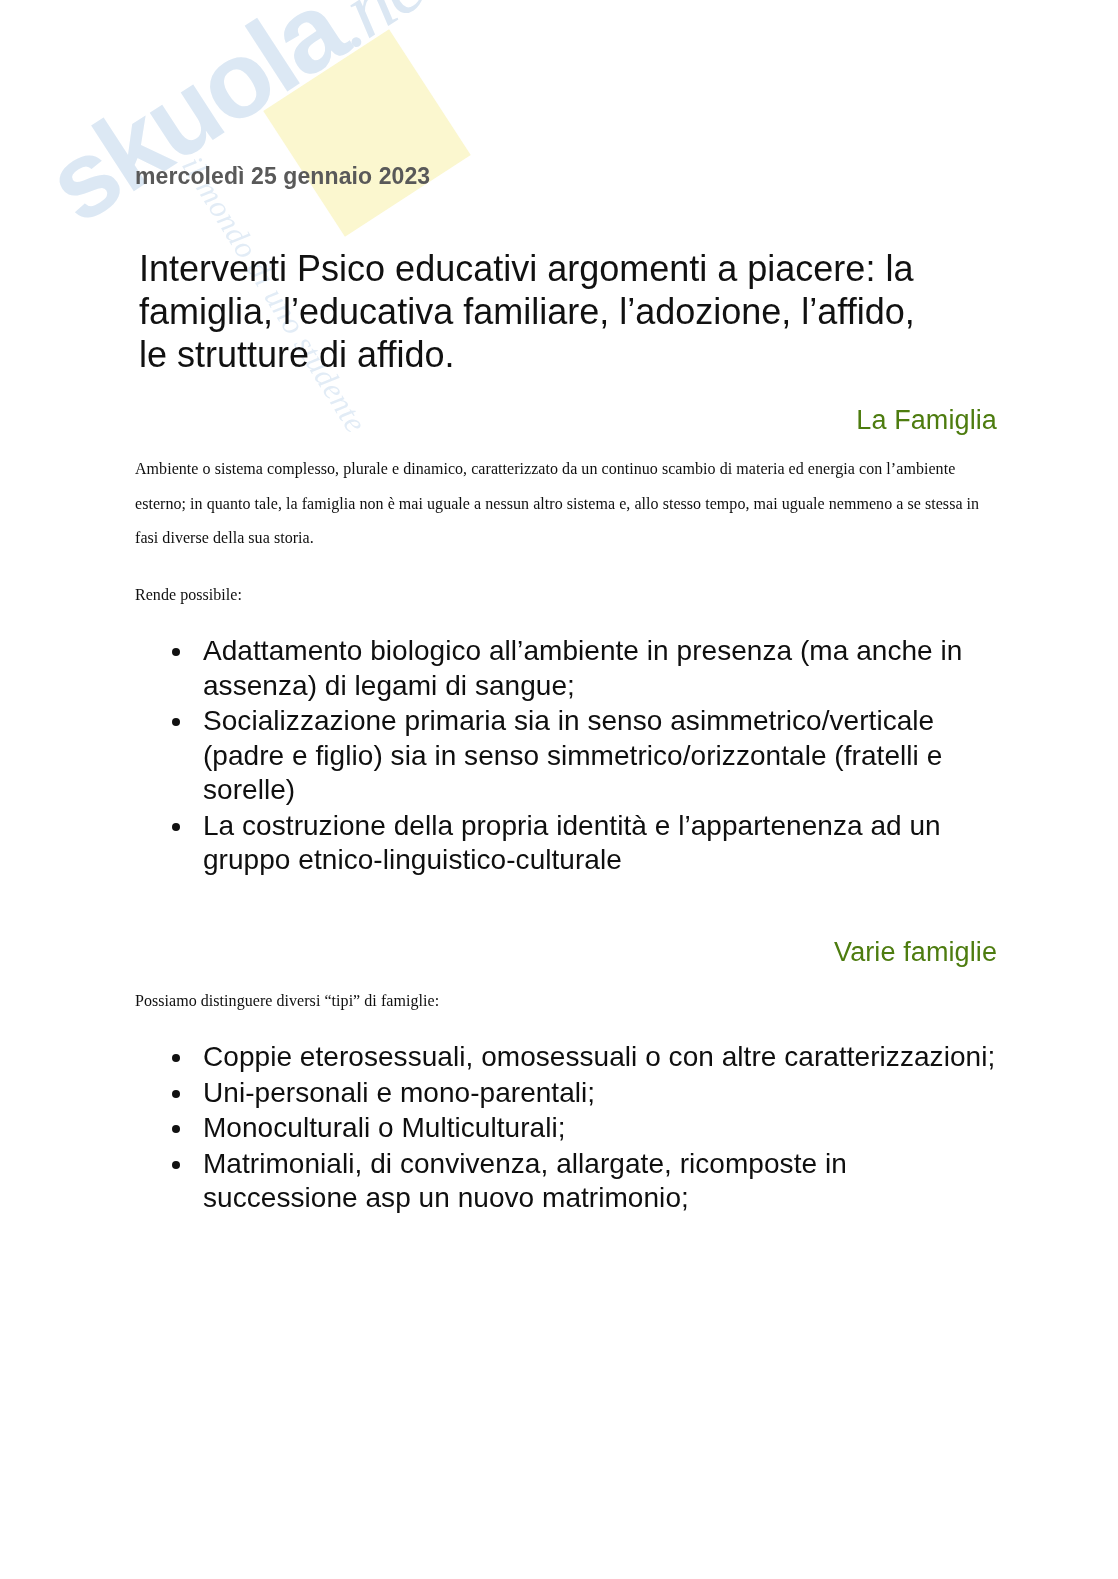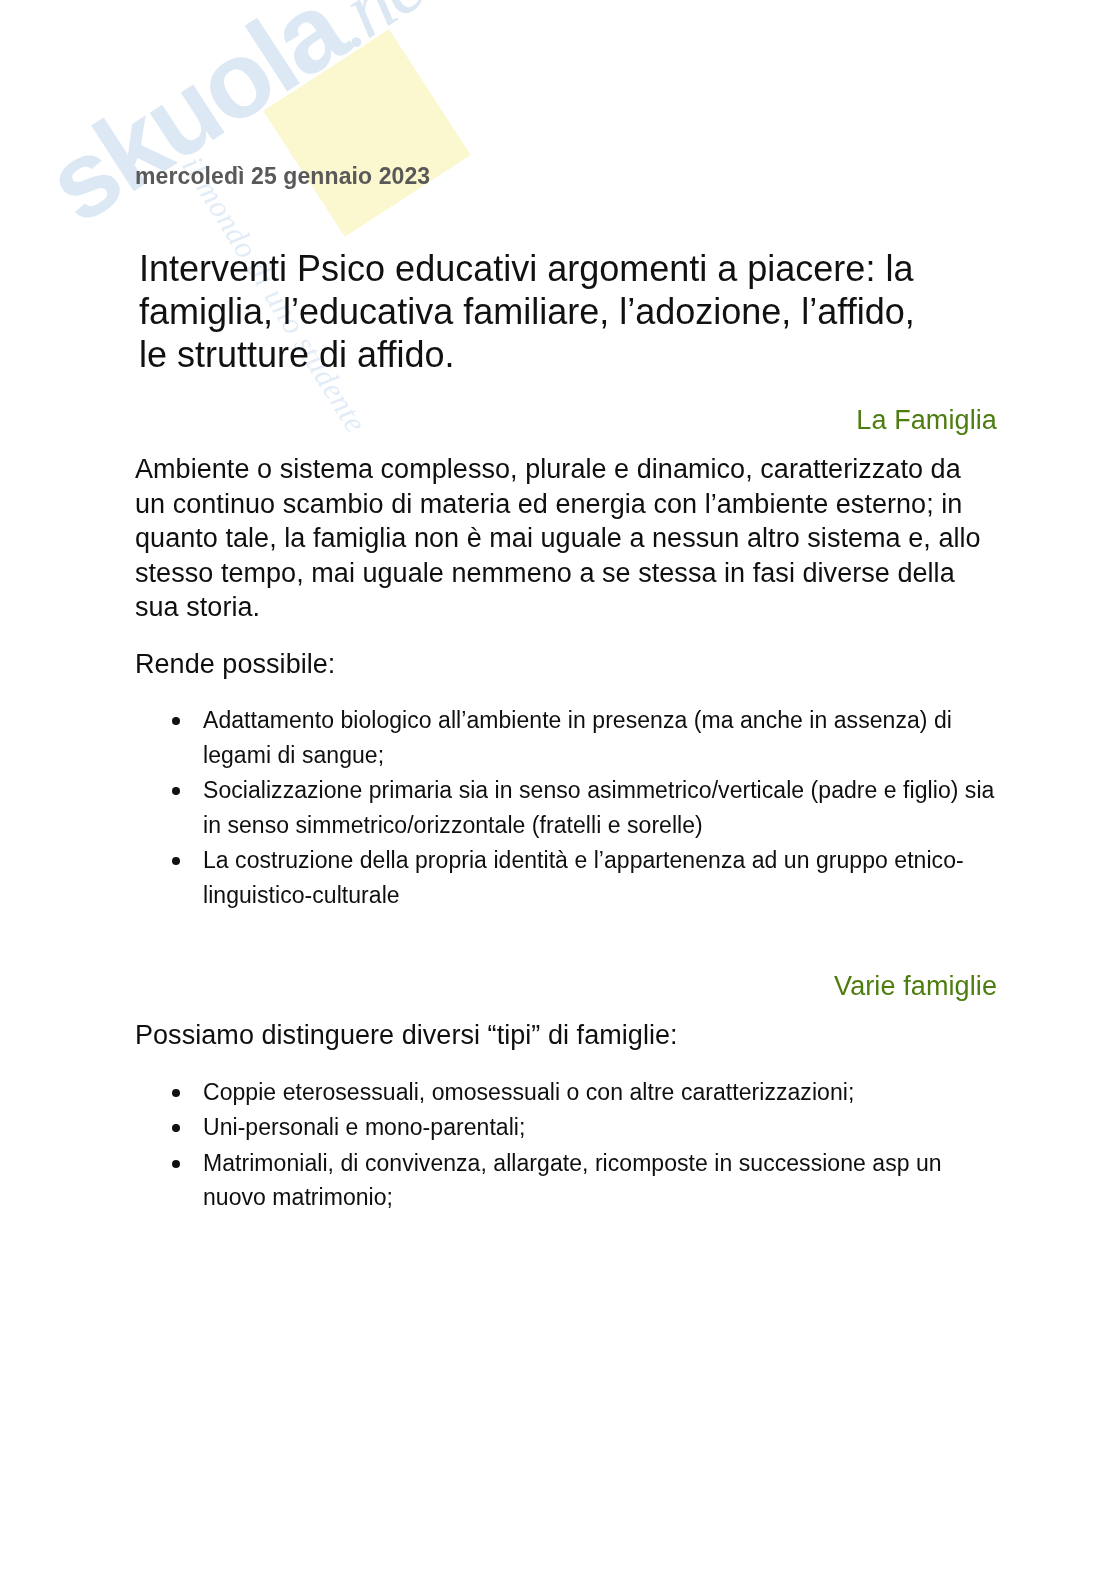--- a/index.html
+++ b/index.html
@@ -126,37 +126,38 @@
     line-height: 32px;
     letter-spacing: 0.1px;
     text-align: right;
   }
   h2.section.second {
     margin-top: 58px;
     margin-bottom: 8px;
   }
 
   p.body {
-    font-size: 27px;
+    font-size: 16px;
     line-height: 34.5px;
     color: #0f0f0f;
     margin: 16px 0 22px 0;
     letter-spacing: 0.05px;
+    font-family: Liberation Serif, serif;
   }
   p.body.tight { margin-bottom: 0; }
 
   ul.bullets {
     list-style: none;
     margin: 22px 0 0 0;
     padding: 0;
   }
   ul.bullets li {
     position: relative;
     padding-left: 68px;
-    font-size: 23px;
+    font-size: 28px;
     line-height: 34.5px;
     color: #0f0f0f;
     margin-bottom: 1px;
     letter-spacing: 0.05px;
   }
   ul.bullets li::before {
     content: "";
     position: absolute;
     left: 37px;
     top: 14px;
@@ -194,18 +195,19 @@
         <li>Adattamento biologico all’ambiente in presenza (ma anche in assenza) di legami di sangue;</li>
         <li>Socializzazione primaria sia in senso asimmetrico/verticale (padre e figlio) sia in senso simmetrico/orizzontale (fratelli e sorelle)</li>
         <li>La costruzione della propria identità e l’appartenenza ad un gruppo etnico-linguistico-culturale</li>
       </ul>
 
       <h2 class="section second">Varie famiglie</h2>
       <p class="body tight">Possiamo distinguere diversi “tipi” di famiglie:</p>
       <ul class="bullets">
         <li>Coppie eterosessuali, omosessuali o con altre caratterizzazioni;</li>
         <li>Uni-personali e mono-parentali;</li>
+        <li>Monoculturali o Multiculturali;</li>
         <li>Matrimoniali, di convivenza, allargate, ricomposte in successione asp un nuovo matrimonio;</li>
       </ul>
 
     </div>
   </div>
 </div>
 
 </body></html>

